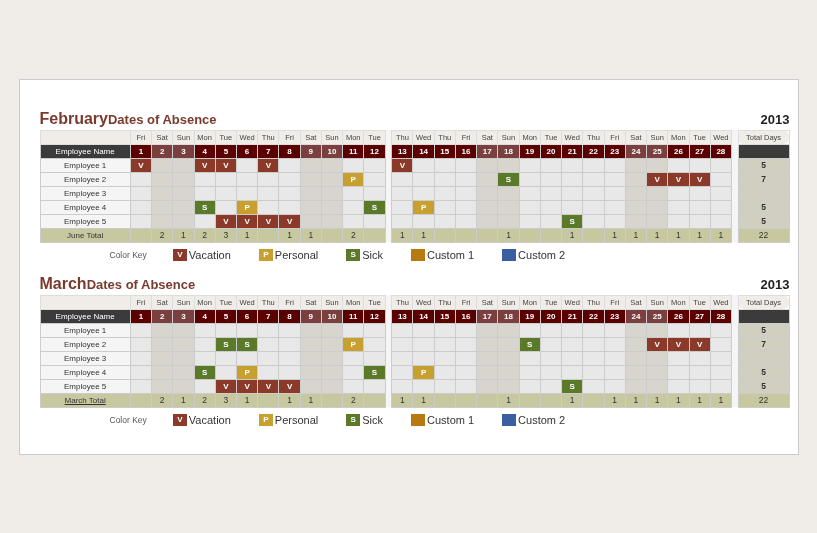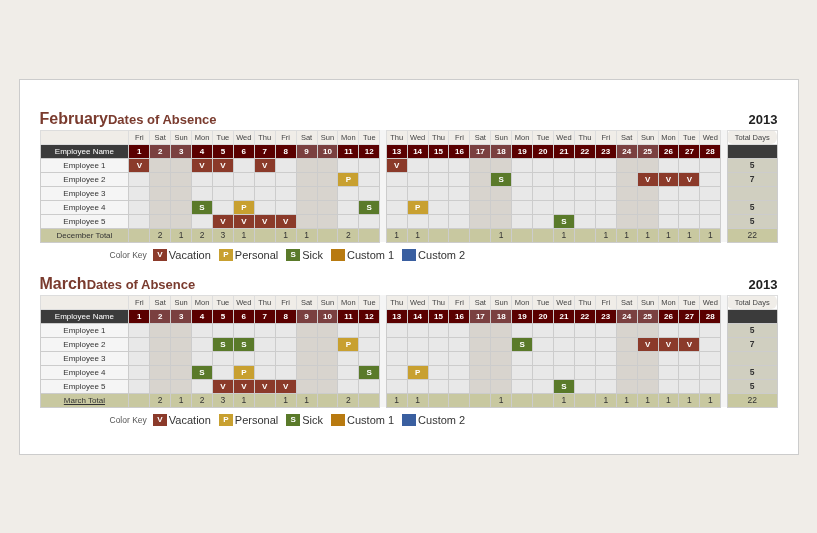--- a/index.html
+++ b/index.html
@@ -9,21 +9,21 @@
       font-size: 10px;
       display: flex;
       justify-content: center;
       align-items: center;
       width: 817px;
       min-height: 533px;
     }
     .page {
       background: #fff;
       width: 780px;
-      padding: 18px 20px 14px 20px;
+      padding: 18px 8px 14px 20px;
       border: 1px solid #ccc;
     }
     .main-title {
       font-size: 20px;
       font-weight: bold;
       color: #222;
       margin-bottom: 12px;
     }
     .schedule-block {
       margin-bottom: 14px;
@@ -154,21 +154,21 @@
     .spacer-col {
       background: #f5f5f5 !important;
       border: none !important;
       width: 4px;
     }
     .color-key-row {
       display: flex;
       align-items: center;
       margin-top: 6px;
       margin-left: 70px;
-      gap: 0;
+      gap: 20px;
     }
     .color-key-label {
       font-size: 8.5px;
       color: #555;
       margin-right: 6px;
     }
     .key-item {
       display: flex;
       align-items: center;
       gap: 2px;
@@ -477,21 +477,21 @@
               <td class="empty-day"></td>
               <td class="weekend-day"></td>
               <td class="weekend-day"></td>
               <td class="empty-day"></td>
               <td class="empty-day"></td>
               <td class="empty-day"></td>
               <td class="spacer-col"></td>
               <td class="total-days-val">5</td>
             </tr>
             <tr class="february-total-row">
-              <td style="font-size: 8px;">December Total</td>
+              <td style="font-size: 8px;">June Total</td>
               <td></td>
               <td>2</td>
               <td>1</td>
               <td>2</td>
               <td>3</td>
               <td>1</td>
               <td></td>
               <td>1</td>
               <td>1</td>
               <td></td>

